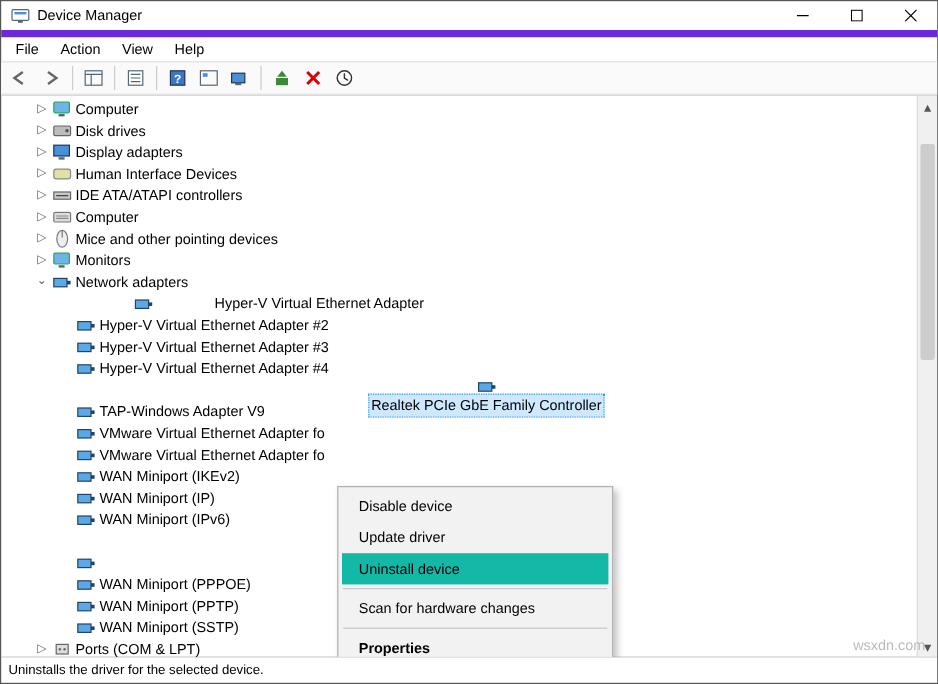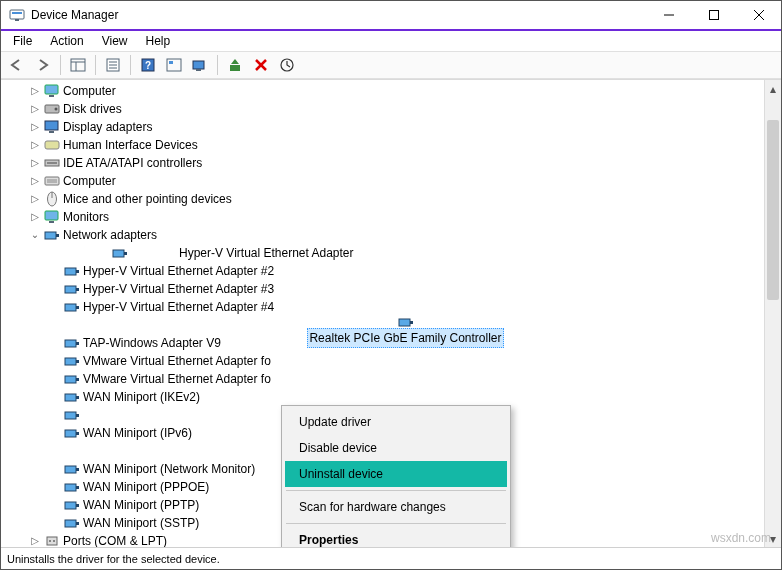--- a/index.html
+++ b/index.html
@@ -1,18 +1,18 @@
 <!DOCTYPE html>
 <html><head>
 <meta charset="utf-8">
 <style>
   * { box-sizing: border-box; }
   html, body { margin: 0; padding: 0; font-family: "Segoe UI", Tahoma, sans-serif; font-size: 12px; color: #000; background: #fff; }
   .window { width: 782px; height: 570px; border: 1px solid #555; display: flex; flex-direction: column; position: relative; background: #fff; }
-  .titlebar { height: 30px; display: flex; align-items: center; padding: 0 0 0 8px; border-bottom: 2px solid #6d28d9; }
+  .titlebar { height: 30px; display: flex; align-items: center; padding: 0 0 0 8px; border-bottom: 6px solid #6d28d9; }
   .titlebar .icon { width: 16px; height: 16px; margin-right: 6px; display:flex; align-items:center; justify-content:center; }
   .titlebar .title { flex: 0 0 auto; font-size: 12px; }
   .titlebar .spacer { flex: 1; }
   .winbtn { width: 45px; height: 29px; display: flex; align-items: center; justify-content: center; }
   .menubar { height: 20px; display: flex; align-items: center; padding: 0 4px; gap: 2px; }
   .menuitem { padding: 2px 8px; }
   .toolbar { height: 28px; border-top: 1px solid #e0e0e0; border-bottom: 1px solid #e0e0e0; display: flex; align-items: center; padding: 0 4px; gap: 2px; background: #fafafa; }
   .tbtn { width: 24px; height: 24px; display: flex; align-items: center; justify-content: center; border: 1px solid transparent; }
   .tsep { width: 1px; height: 20px; background: #ccc; margin: 0 3px; }
   .content { flex: 1; display: flex; overflow: hidden; border-top: 1px solid #dadada; position: relative; }
@@ -325,20 +325,21 @@
           <span class="lbl">WAN Miniport (IKEv2)</span>
         </div>
         <div class="node" style="padding-left: 46px;">
           <span class="exp"></span>
           <span class="icn">
             <svg width="16" height="12">
               <rect x="1" y="3" width="11" height="7" fill="#5aa9e6" stroke="#246"></rect>
               <rect x="12" y="5" width="3" height="3" fill="#246"></rect>
             </svg>
           </span>
+          <span class="lbl">WAN Miniport (IP)</span>
         </div>
         <div class="node" style="padding-left: 46px;">
           <span class="exp"></span>
           <span class="icn">
             <svg width="16" height="12">
               <rect x="1" y="3" width="11" height="7" fill="#5aa9e6" stroke="#246"></rect>
               <rect x="12" y="5" width="3" height="3" fill="#246"></rect>
             </svg>
           </span>
           <span class="lbl">WAN Miniport (IPv6)</span>
@@ -354,21 +355,20 @@
           <span class="lbl">WAN Miniport (L2TP)</span>
         </div>
         <div class="node" style="padding-left: 46px;">
           <span class="exp"></span>
           <span class="icn">
             <svg width="16" height="12">
               <rect x="1" y="3" width="11" height="7" fill="#5aa9e6" stroke="#246"></rect>
               <rect x="12" y="5" width="3" height="3" fill="#246"></rect>
             </svg>
           </span>
-          <span class="lbl">WAN Miniport (Network Monitor)</span>
         </div>
         <div class="node" style="padding-left: 46px;">
           <span class="exp"></span>
           <span class="icn">
             <svg width="16" height="12">
               <rect x="1" y="3" width="11" height="7" fill="#5aa9e6" stroke="#246"></rect>
               <rect x="12" y="5" width="3" height="3" fill="#246"></rect>
             </svg>
           </span>
           <span class="lbl">WAN Miniport (PPPOE)</span>
@@ -405,22 +405,22 @@
           <span class="lbl">Ports (COM &amp; LPT)</span>
         </div>
       </div>
     <div class="scrollbar">
       <div class="scroll-arrow" style="top:0">▴</div>
       <div class="scroll-thumb"></div>
       <div class="scroll-arrow" style="bottom:0">▾</div>
     </div>
 
     <div class="ctxmenu">
+      <div class="ctxitem">Disable device</div>
       <div class="ctxitem">Update driver</div>
-      <div class="ctxitem">Disable device</div>
       <div class="ctxitem hover">Uninstall device</div>
       <div class="ctxsep"></div>
       <div class="ctxitem">Scan for hardware changes</div>
       <div class="ctxsep"></div>
       <div class="ctxitem ctxbold">Properties</div>
     </div>
   </div>
 
   <div class="statusbar">
     <span>Uninstalls the driver for the selected device.</span>

